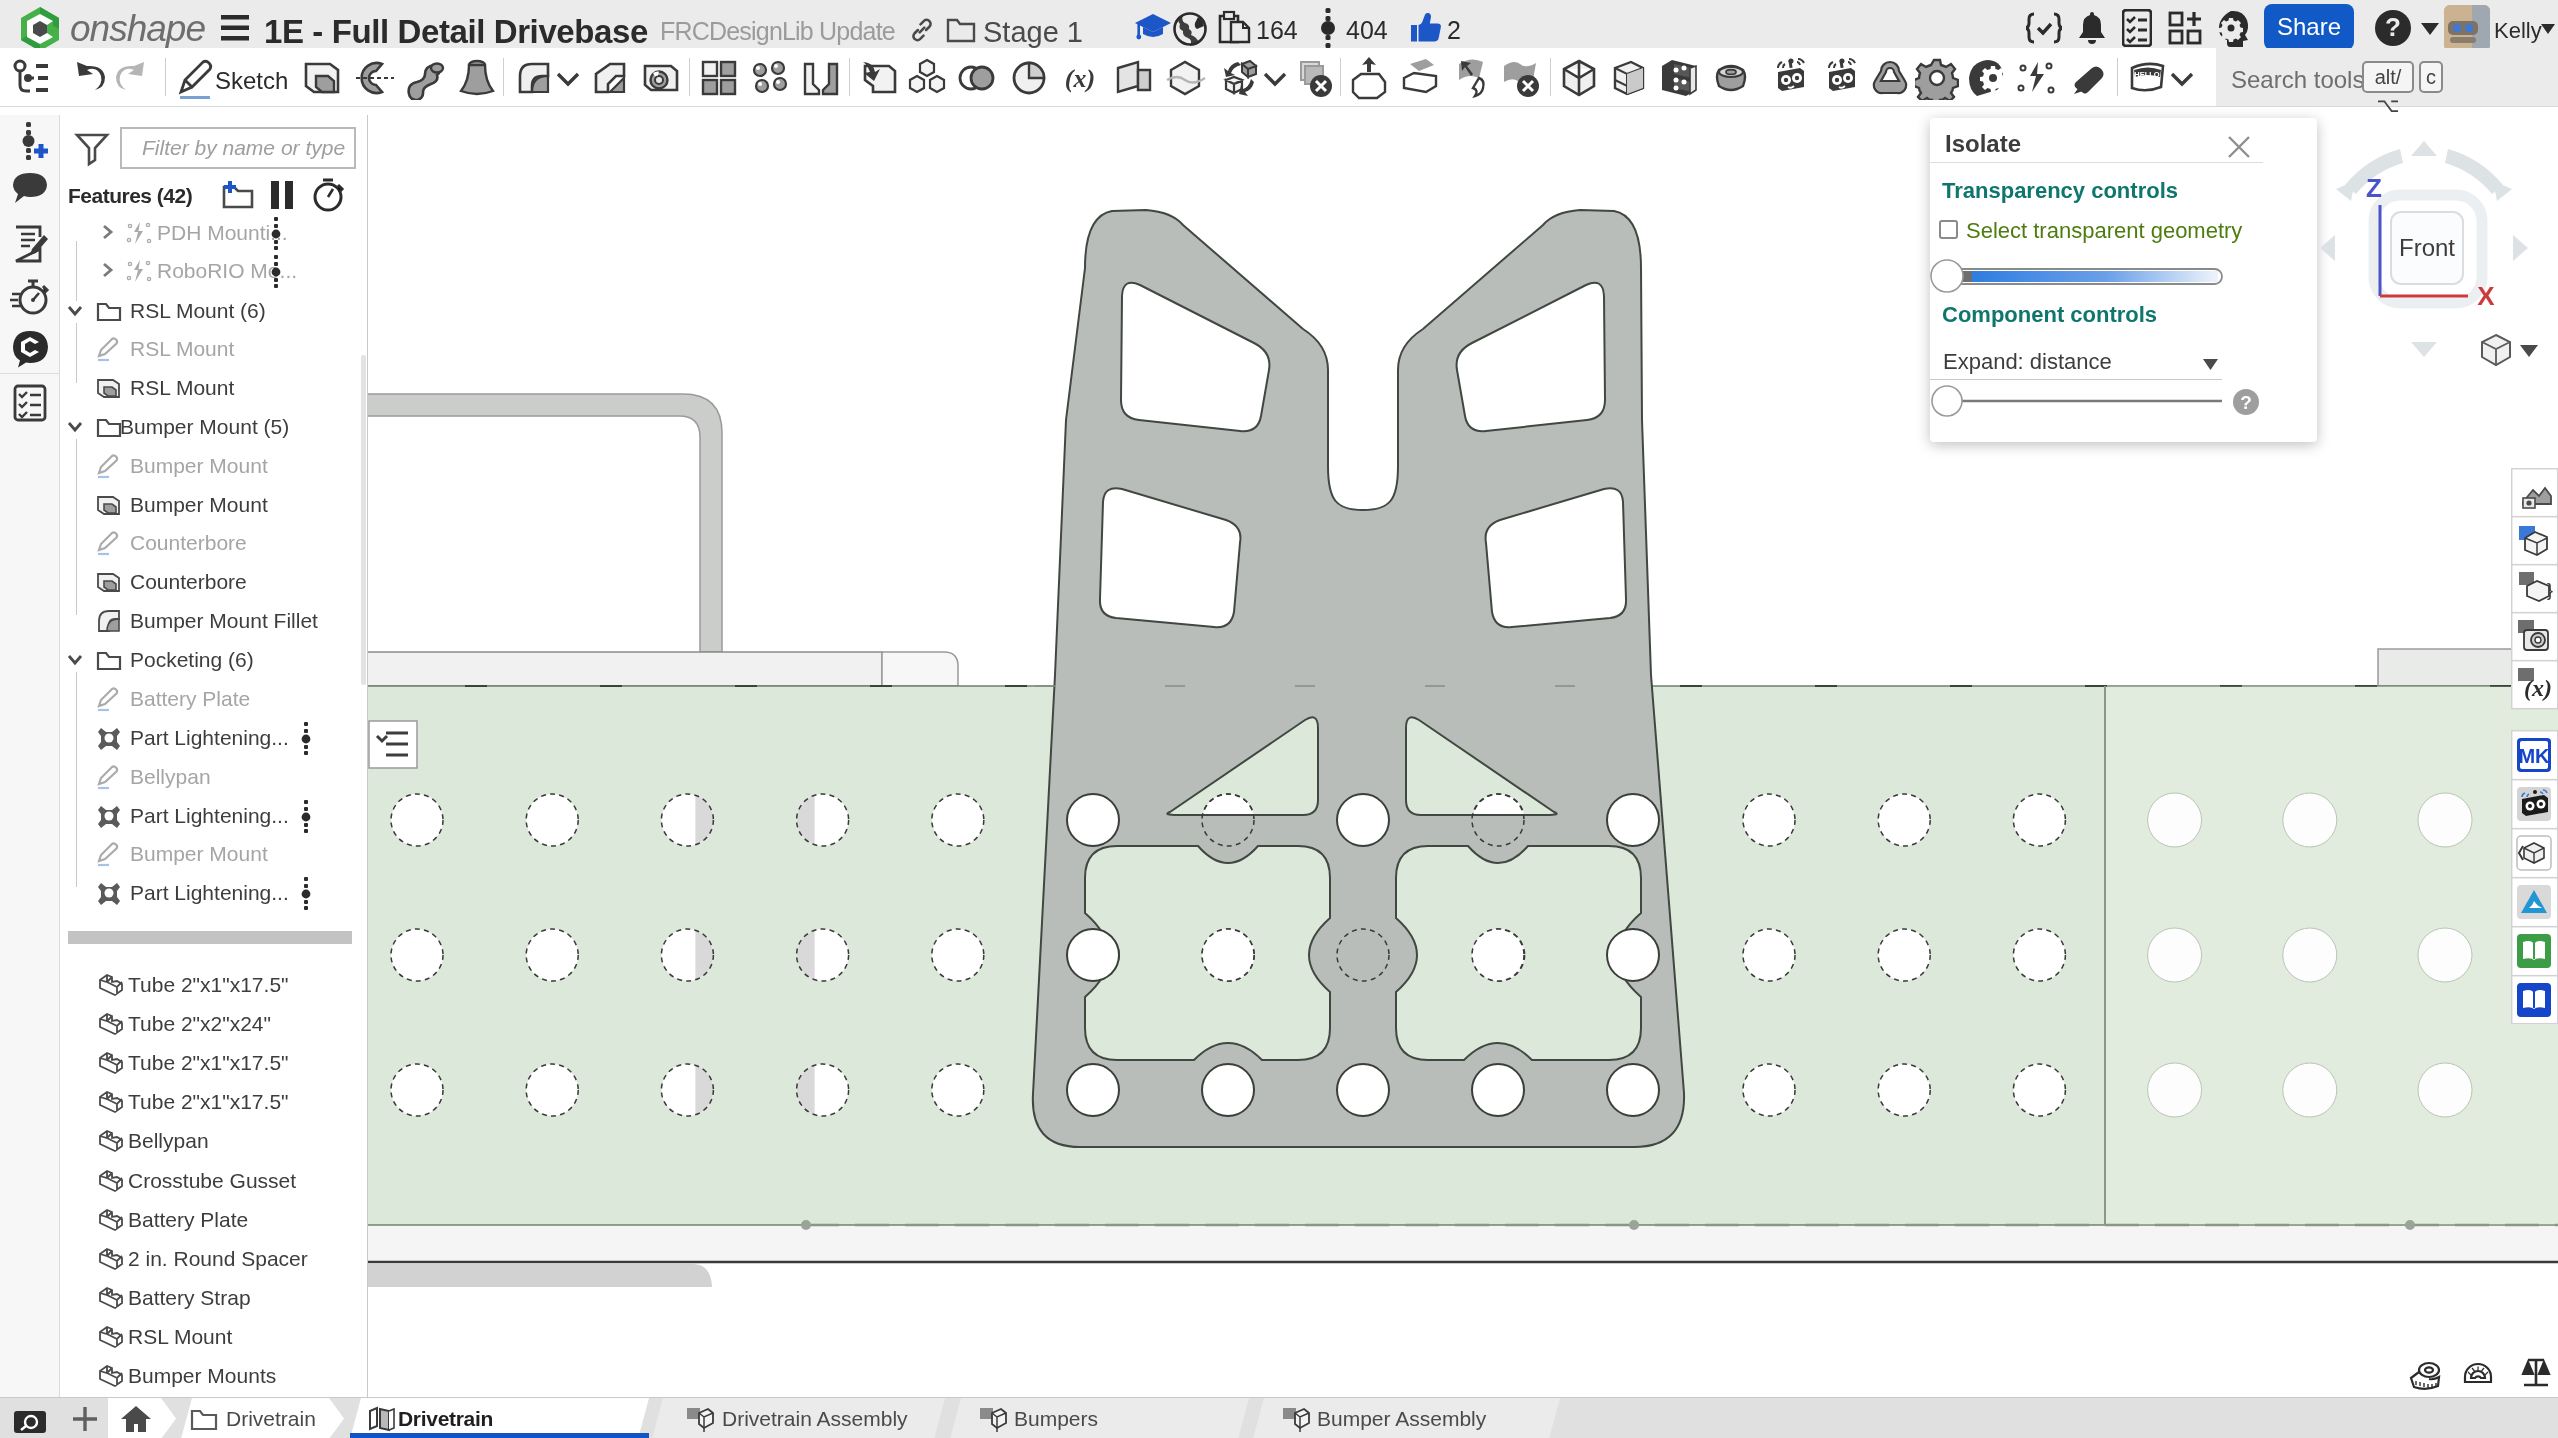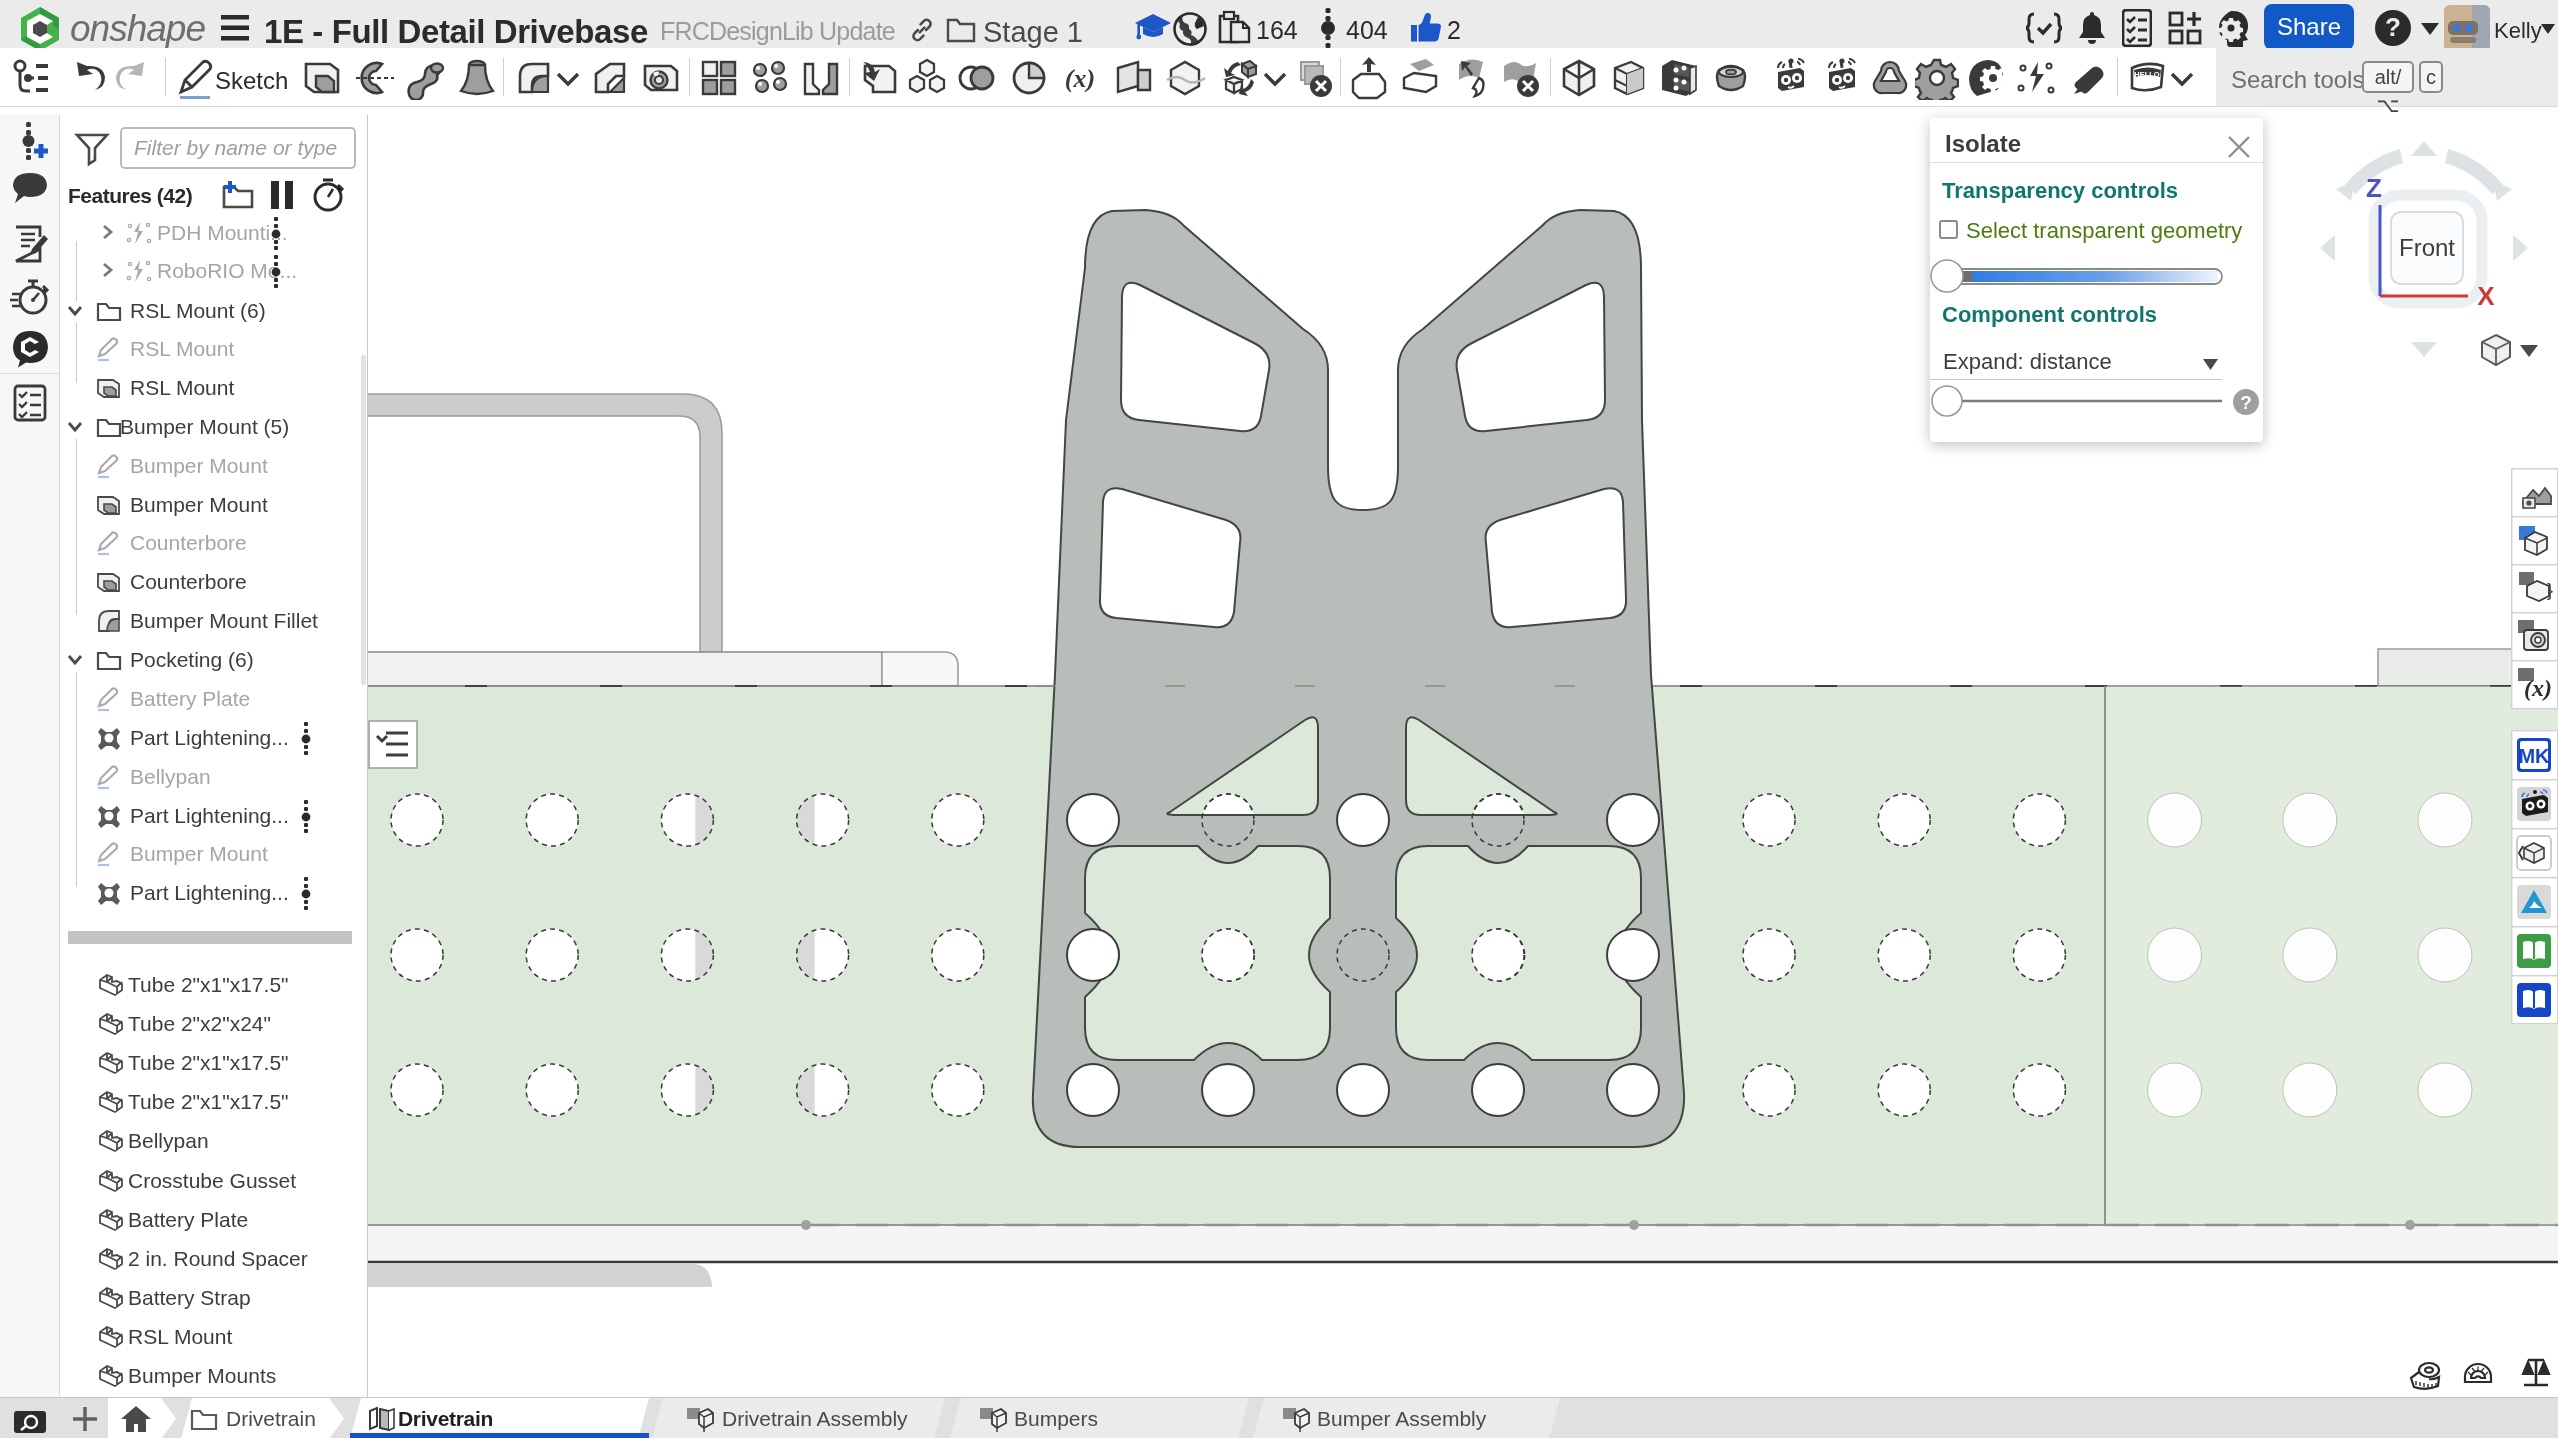--- a/index.html
+++ b/index.html
@@ -20,30 +20,30 @@
 #toolbar .sep { position:absolute; top:10px; width:1px; height:38px; background:#cfcfcf; }
 #sketchlbl { position:absolute; left:215px; top:19px; font-size:24px; color:#2b2b2b; }
 #searchbg { position:absolute; left:2216px; top:0px; width:342px; height:58px; background:#ebebeb; }
 #searchtxt { position:absolute; left:2231px; top:18px; font-size:24px; color:#6e6e6e; }
 .key { position:absolute; top:13px; height:32px; border:2px solid #8a8a8a; border-radius:5px; background:#f5f5f5; font-size:20px; color:#444; text-align:center; line-height:28px; }
 
 #leftstrip { position:absolute; left:0; top:115px; width:60px; height:1285px; background:#f7f7f7; border-right:1px solid #dcdcdc; }
 #leftstrip .div { position:absolute; left:0; top:258px; width:60px; height:1px; background:#dcdcdc; }
 
 #ftree { position:absolute; left:60px; top:115px; width:308px; height:1285px; background:#fff; border-right:1px solid #c9c9c9; }
-#filterbox { position:absolute; left:60px; top:12px; width:236px; height:42px; border:2px solid #b9b9b9; border-radius:5px; background:#fff; font-style:italic; color:#9e9e9e; font-size:21px; line-height:38px; padding-left:12px; white-space:nowrap; overflow:hidden;}
+#filterbox { position:absolute; left:60px; top:12px; width:236px; height:42px; border:2px solid #b9b9b9; border-radius:0; background:#fff; font-style:italic; color:#9e9e9e; font-size:21px; line-height:38px; padding-left:20px; white-space:nowrap; overflow:hidden;}
 #feathdr { position:absolute; left:8px; top:69px; font-size:21px; font-weight:bold; color:#2b2b2b; letter-spacing:-0.5px; }
 .trow { position:absolute; left:0; width:308px; height:39px; font-size:21px; line-height:39px; white-space:nowrap; }
 .gray { color:#a5a5a5; }
 .dark { color:#3d3d3d; }
 .scrollh { position:absolute; left:8px; top:816px; width:284px; height:13px; background:#c3c3c3; }
 .prow { position:absolute; left:0; width:308px; height:39px; font-size:21px; line-height:39px; color:#3d3d3d; white-space:nowrap; }
 .prow .txt { position:absolute; left:68px; }
 
-#dlg { position:absolute; left:1930px; top:118px; width:333px; height:324px; background:#fff; box-shadow:0 3px 14px rgba(0,0,0,0.25); border-radius:4px; }
+#dlg { position:absolute; left:1930px; top:118px; width:387px; height:324px; background:#fff; box-shadow:0 3px 14px rgba(0,0,0,0.25); border-radius:4px; }
 #dlg .hd { position:absolute; left:15px; top:12px; font-size:24px; font-weight:bold; color:#3d3d3d; }
 #dlg .x { position:absolute; right:14px; top:8px; font-size:30px; color:#8f8f8f; }
 #dlg hr { position:absolute; left:0px; top:44px; width:333px; border:none; border-top:1px solid #dedede; }
 #dlg .sec { position:absolute; left:12px; font-size:22px; font-weight:bold; color:#0f766e; }
 
 #rstrip { position:absolute; left:2511px; top:468px; width:47px; height:556px; }
 
 #tabbar { position:absolute; left:0; top:1397px; width:2558px; height:41px; background:#e0e0e0; border-top:1px solid #c9c9c9; }
 .tab { position:absolute; top:0; height:41px; font-size:21px; line-height:41px; color:#4a4a4a; }
 .tabskew { clip-path:polygon(11px 0, 100% 0, calc(100% - 11px) 100%, 0 100%); }

